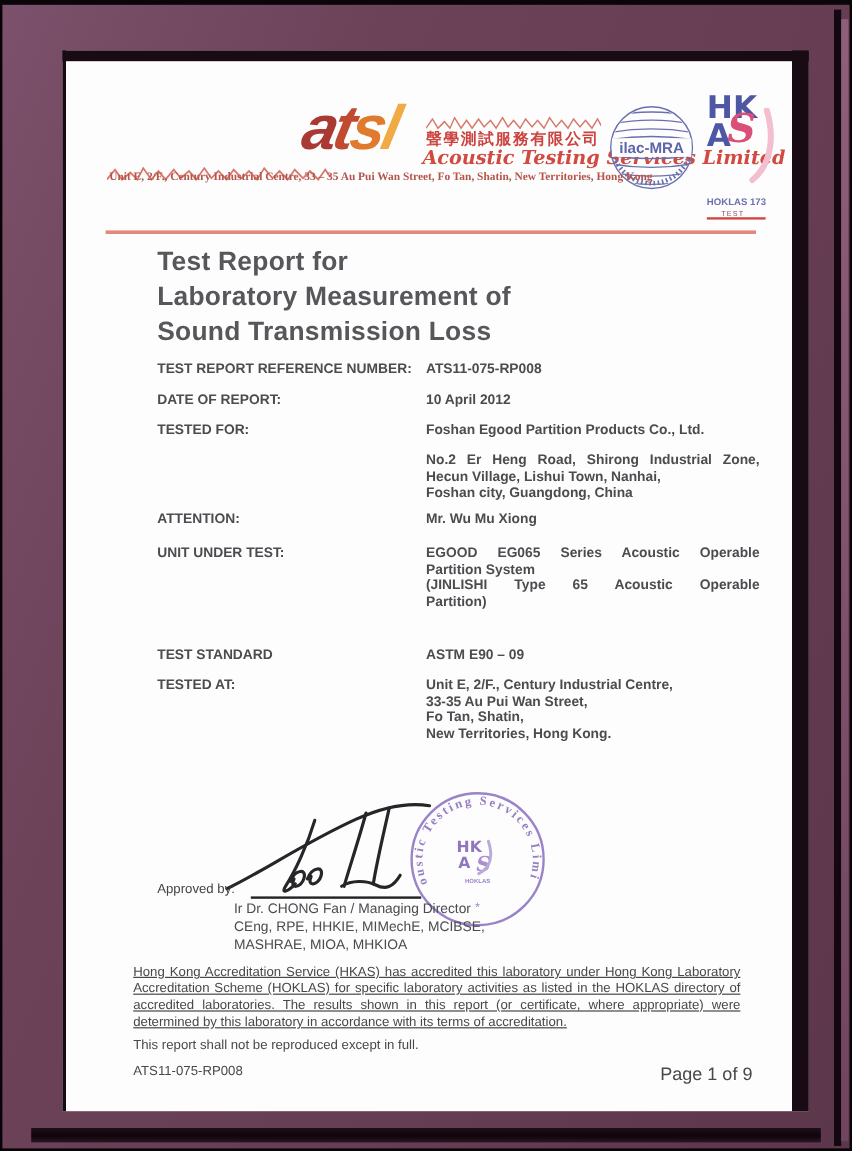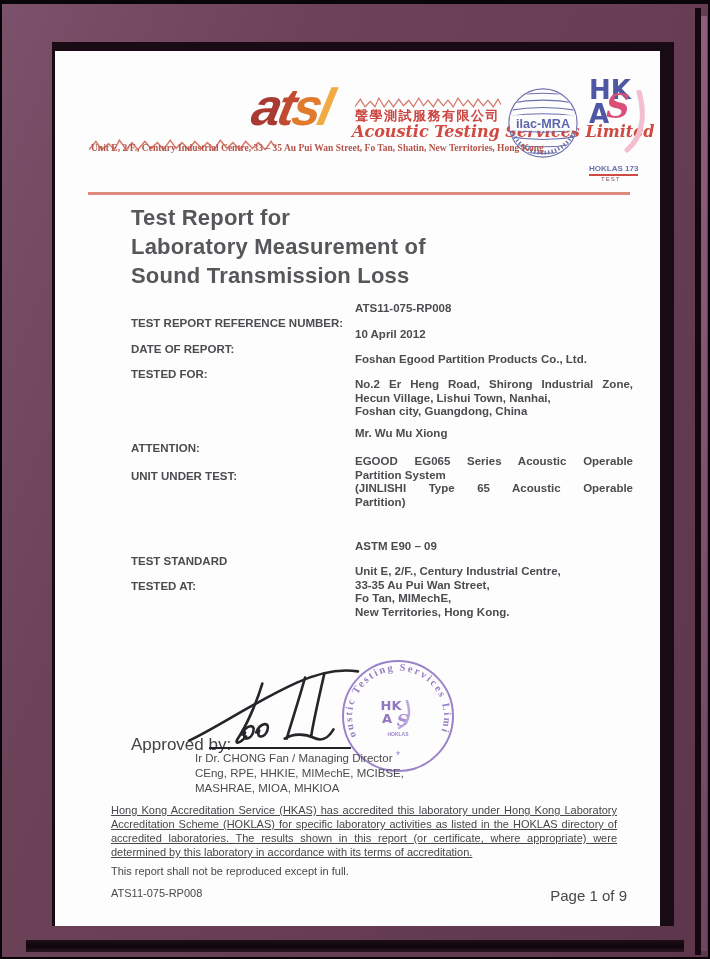--- a/index.html
+++ b/index.html
@@ -38,33 +38,33 @@
   
   .hkas{left:534px;top:28px;width:60px;height:100px;}
   .hkas-line1{font-family:"DejaVu Sans",sans-serif;font-weight:900;font-size:26px;
       line-height:23px;color:#4d57a3;letter-spacing:0px;}
   .hkas-line2{position:relative;font-family:"DejaVu Sans",sans-serif;font-weight:900;
       font-size:26px;line-height:24px;color:#4d57a3;}
   .hkas-s{position:absolute;left:17px;top:-7px;color:#d94f77;font-family:"DejaVu Serif",serif;
       font-style:italic;font-weight:bold;font-size:33px;}
   .hkas-swoosh{position:absolute;left:28px;top:-12px;}
   .hoklas{position:absolute;top:85px;left:0;font-size:8px;font-weight:900;color:#6a6fad;
-      border-bottom:2px solid #cf4a42;padding-bottom:1px;white-space:nowrap;}
+      border-bottom:2px solid #cf4a42;padding-bottom:8px;white-space:nowrap;}
   .hkas-test{position:absolute;top:97px;left:12px;font-size:6px;color:#8a565e;letter-spacing:1px;}
   
   .title{left:76px;top:152px;font-size:22px;font-weight:bold;color:#57575b;line-height:29px;
       letter-spacing:0.2px;}
   
   .frow{position:absolute;left:76px;display:flex;font-size:11.5px;font-weight:bold;
       color:#4c4c50;line-height:13.5px;}
-  .lbl{width:224px;flex:none;margin-top:15px;}
+  .lbl{width:224px;flex:none;}
   .val{width:278px;flex:none;}
   .j{text-align:justify;text-align-last:justify;}
   
-  .approved-label{left:76px;top:684px;font-size:17px;color:#434347;}
+  .approved-label{left:76px;top:684px;font-size:11px;color:#434347;}
   .sig-line{left:154px;top:696px;width:142px;height:2px;background:#232327;}
   .names{left:140px;top:700px;font-size:11.5px;font-weight:normal;color:#4c4c50;line-height:15px;}
   .sig-svg{left:130px;top:614px;}
   .stamp{left:284px;top:606px;opacity:.85;}
   
   .accred{left:56px;top:752px;width:506px;font-size:11px;color:#48484c;line-height:14px;
       text-align:justify;text-decoration:underline;}
   .note{left:56px;top:814px;font-size:11px;color:#48484c;}
   .repnum{left:56px;top:836px;font-size:11px;color:#48484c;}
   .pageno{right:33px;top:836px;font-size:15px;color:#48484c;}
@@ -175,21 +175,21 @@
     </div>
     <div class="frow" style="top:489px">
       <div class="lbl">TEST STANDARD</div>
       <div class="val">ASTM E90 – 09</div>
     </div>
     <div class="frow" style="top:514px">
       <div class="lbl">TESTED AT:</div>
       <div class="val">
         <div>Unit E, 2/F., Century Industrial Centre,</div>
         <div>33-35 Au Pui Wan Street,</div>
-        <div>Fo Tan, MIMechE,</div>
+        <div>Fo Tan, Shatin,</div>
         <div>New Territories, Hong Kong.</div>
       </div>
     </div>
 
     <svg class="abs sig-svg" width="178" height="82" viewBox="0 0 175 80">
       <g fill="none" stroke="#26262a" stroke-width="2.6" stroke-linecap="round">
         <path d="M4,74 C30,62 68,36 110,17 C130,8 152,3 170,6"></path>
         <path d="M76,18 C70,38 60,60 52,72 C48,78 54,77 60,70"></path>
         <path d="M56,68 c4,-10 14,-11 11,-2 c-2,7 -12,9 -8,0"></path>
         <path d="M70,66 c4,-10 14,-11 11,-2 c-2,7 -12,9 -8,0"></path>

